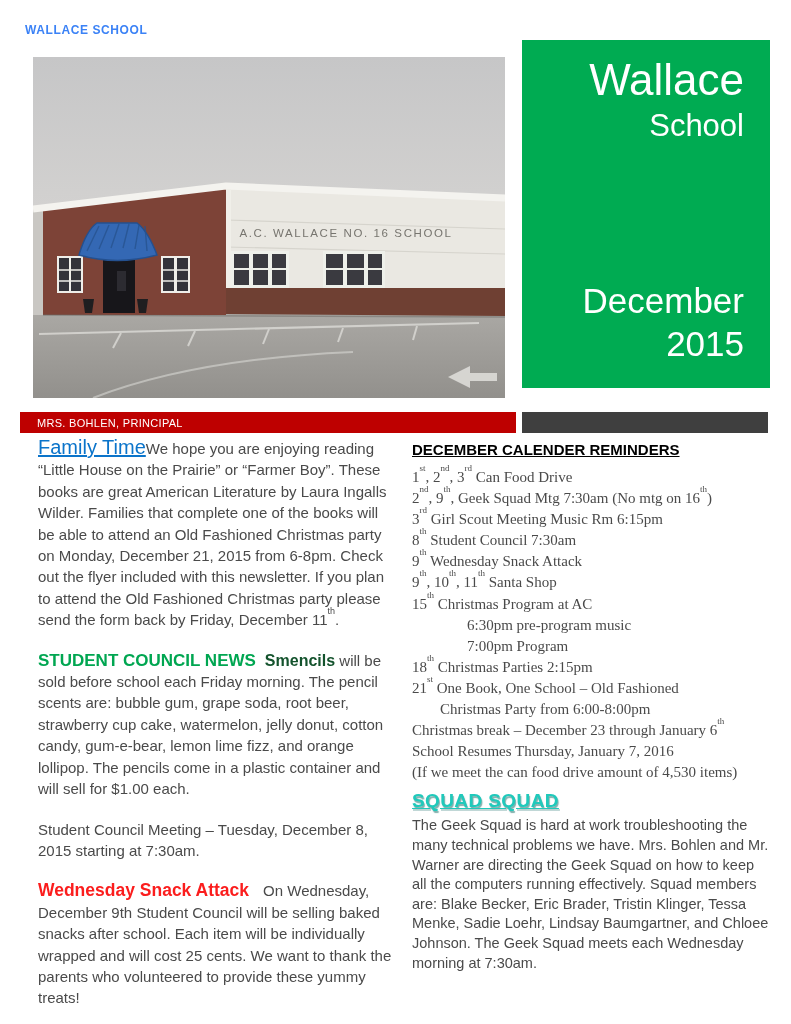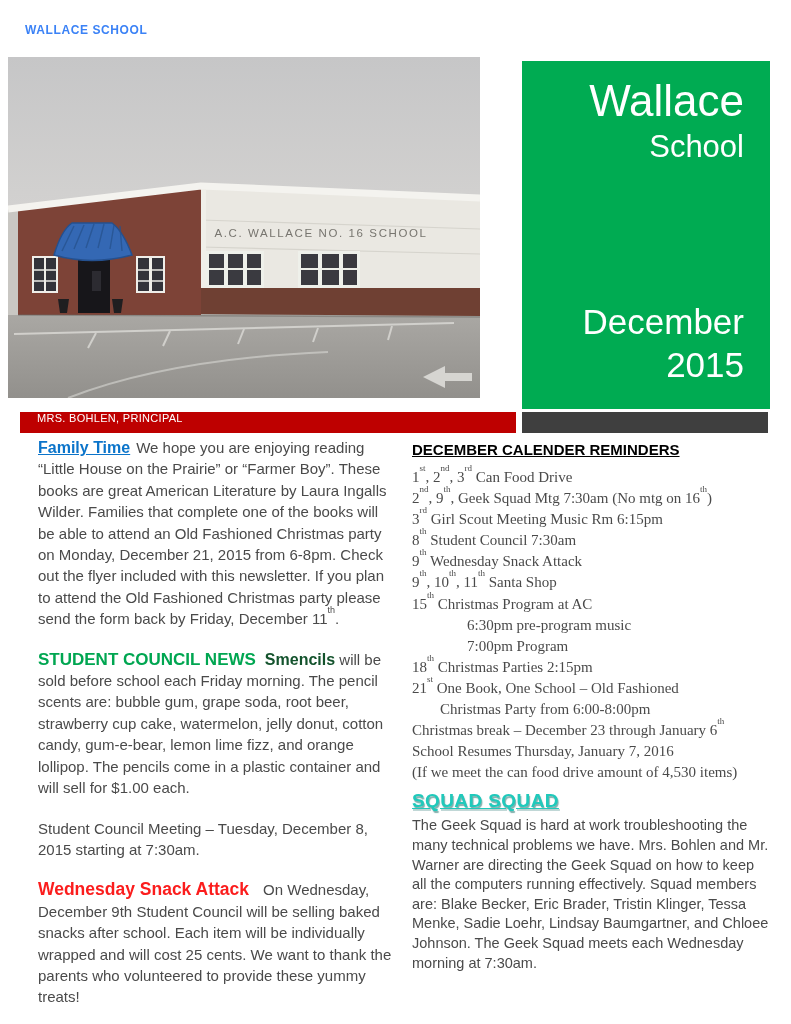--- a/index.html
+++ b/index.html
@@ -5,46 +5,46 @@
   html,body { margin:0; padding:0; background:#fff; }
   .page {
     position:relative; width:791px; height:1024px; background:#ffffff;
     font-family:"Liberation Sans", sans-serif; color:#4a4a4a; overflow:hidden;
   }
   .masthead {
     position:absolute; left:25px; top:23px;
     font-size:12px; font-weight:700; letter-spacing:.6px; color:#3b82f6;
   }
   
-  .photo-frame { position:absolute; left:8px; top:57px; width:472px; height:341px; }
+  .photo-frame { position:absolute; left:33px; top:57px; width:472px; height:341px; }
   .photo-frame svg { display:block; width:100%; height:100%; }
   .green-panel {
-    position:absolute; left:522px; top:61px; width:248px; height:348px;
+    position:absolute; left:522px; top:40px; width:248px; height:348px;
     background:#00ab52; color:#fff; box-sizing:border-box;
     padding:14px 26px 22px; display:flex; flex-direction:column; justify-content:space-between;
     text-align:right;
   }
   .panel-title-1 { font-size:44px; line-height:52px; font-weight:400; }
   .panel-title-2 { font-size:31px; line-height:40px; font-weight:400; }
   .panel-date-1 { font-size:35px; line-height:42px; font-weight:400; }
   .panel-date-2 { font-size:35px; line-height:44px; font-weight:400; }
   
   .principal-bar {
     position:absolute; left:20px; top:412px; width:496px; height:21px;
     background:#be0000; color:#fff; font-size:11px; letter-spacing:.3px;
-    display:flex; padding-left:17px; box-sizing:border-box;
+    display:flex; align-items:center; padding-left:17px; box-sizing:border-box;
   }
   .dark-bar { position:absolute; left:522px; top:412px; width:246px; height:21px; background:#3f3f3f; }
   
   .columns { position:absolute; left:38px; top:437px; width:732px; display:flex; gap:14px; }
   .col-left  { width:360px; }
   .col-right { width:358px; }
   .para { margin:0 0 19px; font-size:15px; line-height:21.4px; }
   .family-heading {
-    font-size:16px; font-weight:700; color:#0b74ca; text-decoration:underline; margin-right:6px;
+    font-size:20px; font-weight:400; color:#0b74ca; text-decoration:underline; margin-right:0;
   }
   .sc-heading { font-size:17px; font-weight:700; color:#00a651; margin-right:9px; }
   .smencils   { font-size:16px; font-weight:700; color:#14532d; }
   .snack-heading { font-size:17.5px; font-weight:700; color:#fb1d1d; margin-right:14px; }
   .cal-heading {
     margin:0 0 4px; font-size:15px; line-height:26px; font-weight:700;
     color:#000000; text-decoration:underline;
   }
   .cal-line { font-size:15px; line-height:21.1px;font-family:Liberation Serif, serif; }
   .cal-line.ind1 { padding-left:28px; }

